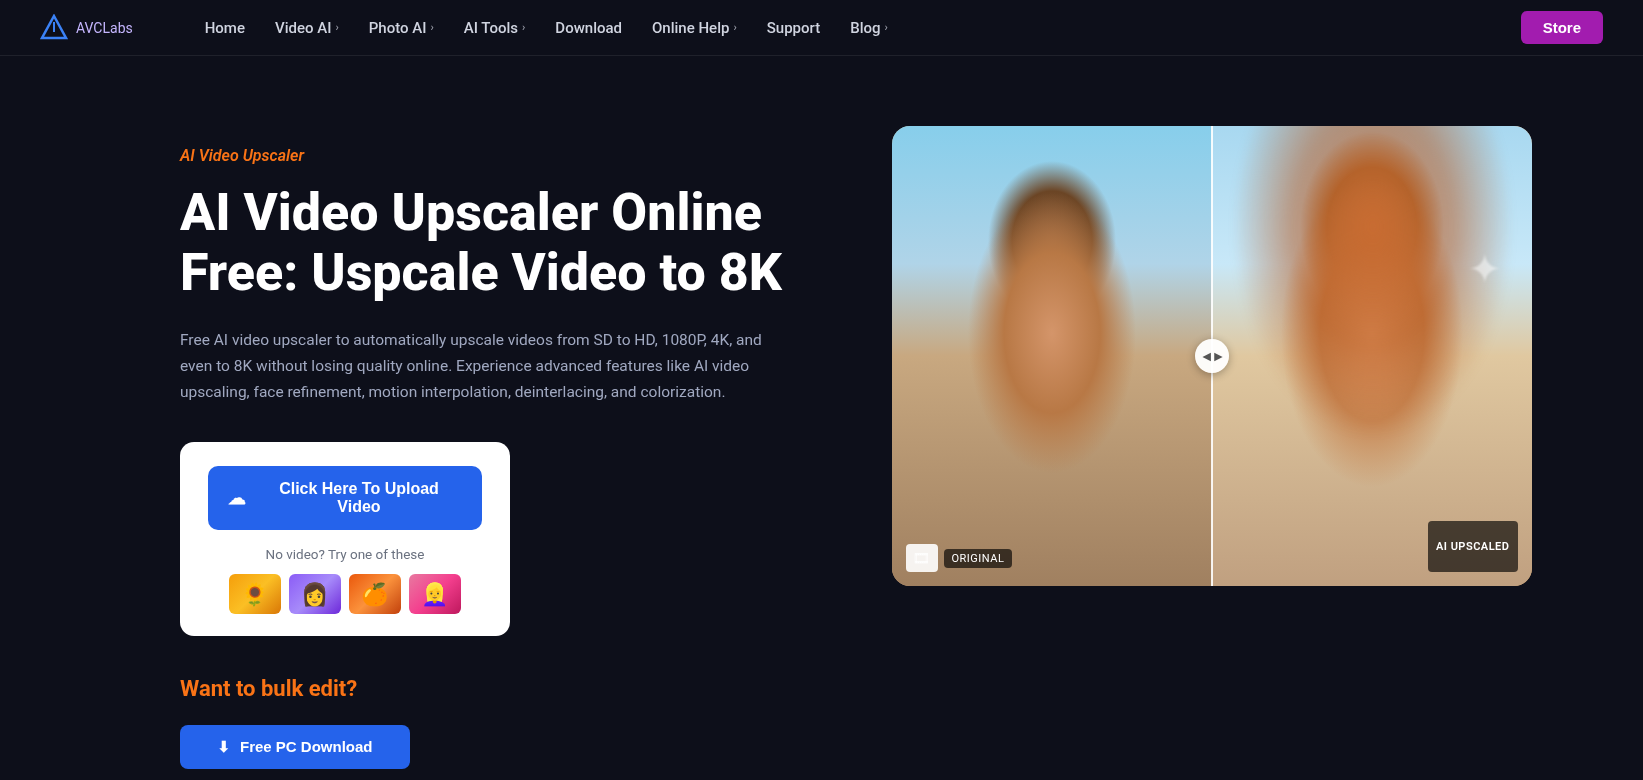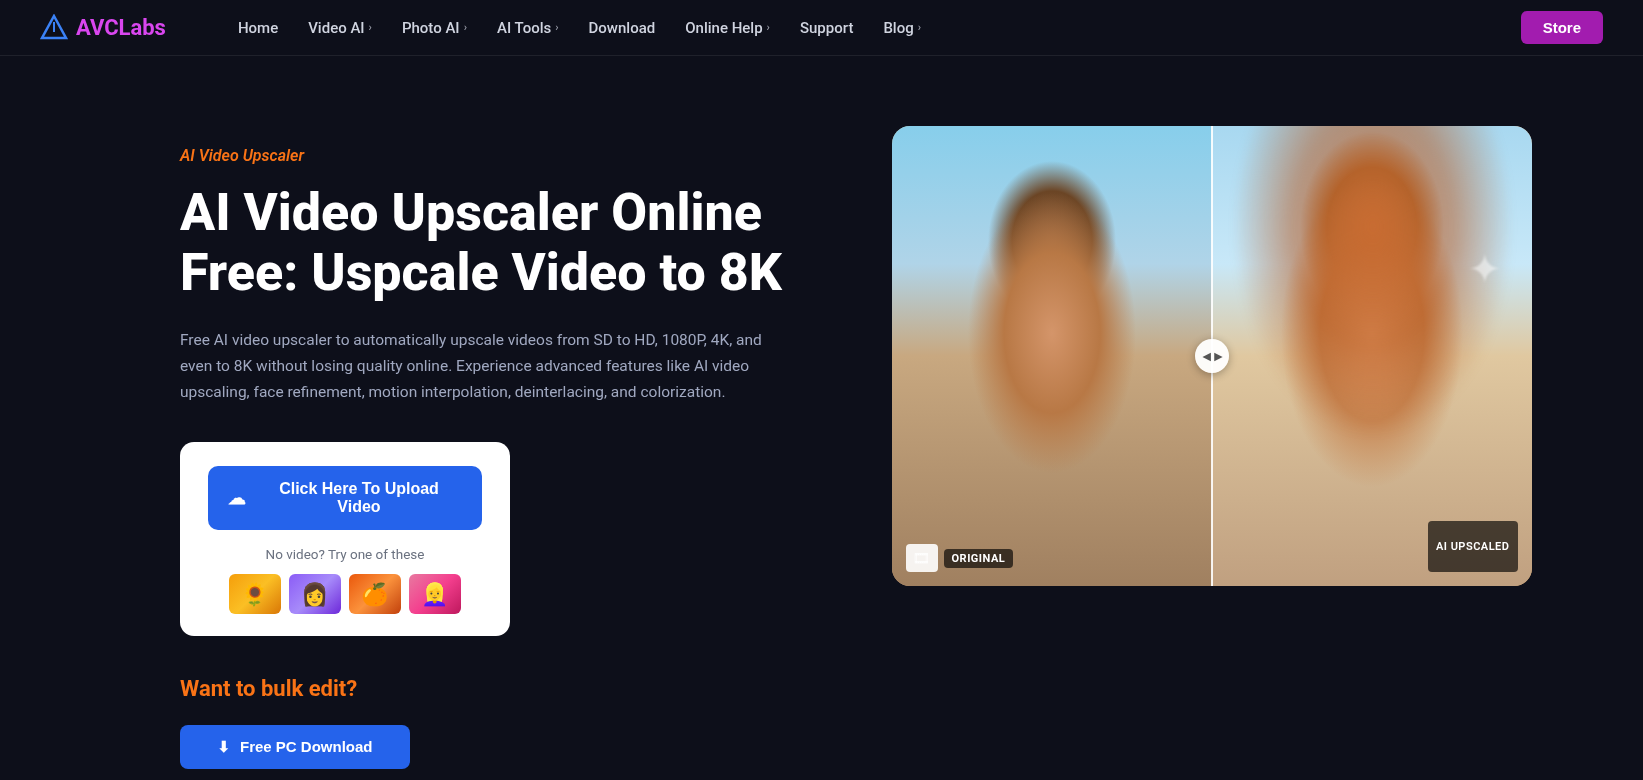--- a/index.html
+++ b/index.html
@@ -27,23 +27,23 @@
       display: flex;
       align-items: center;
       gap: 8px;
       margin-right: 60px;
     }
     .logo-icon {
       width: 28px;
       height: 28px;
     }
     .logo-text {
-      font-size: 22px;
-      font-weight: 700;
-      color: #d946ef;
+      font-size: 14px;
+      font-weight: 400;
+      color: #c4b5fd;
     }
     .nav-links {
       display: flex;
       align-items: center;
       gap: 6px;
       flex: 1;
     }
     .nav-link {
       color: #d0d4e0;
       font-size: 15px;
@@ -359,21 +359,21 @@
       border-radius: 4px;
       display: flex;
       align-items: center;
       justify-content: center;
       font-size: 14px;
     }
     .label-text-tag {
       background: rgba(0,0,0,0.65);
       color: #ffffff;
       font-size: 11px;
-      font-weight: 700;
+      font-weight: 400;
       padding: 3px 8px;
       border-radius: 4px;
       letter-spacing: 0.5px;
     }
     .label-upscaled {
       position: absolute;
       bottom: 14px;
       right: 14px;
       background: rgba(0,0,0,0.65);
       color: #ffffff;

